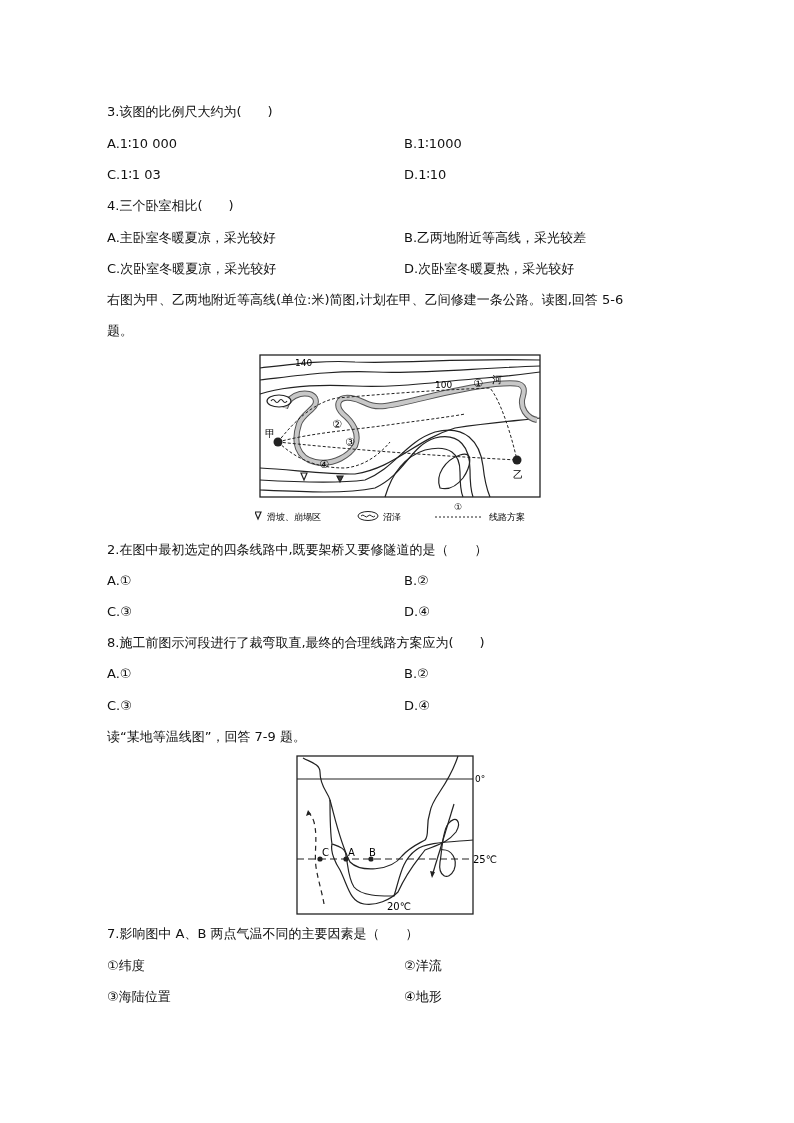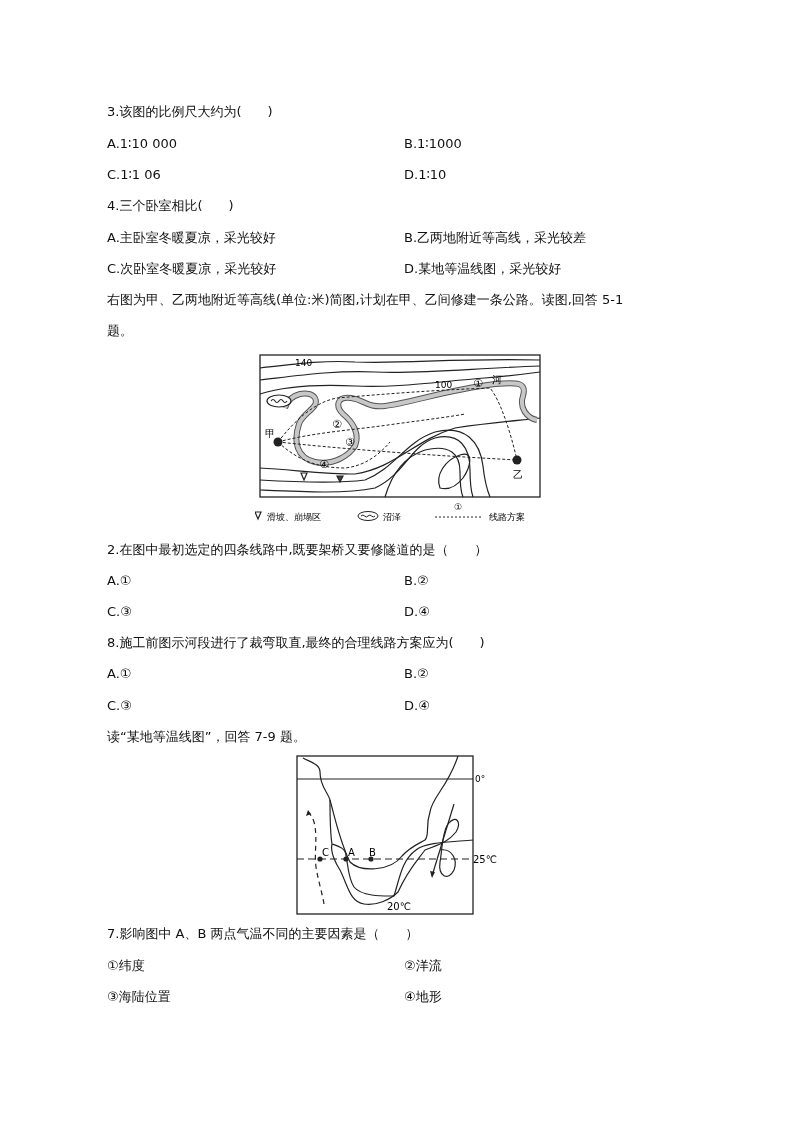--- a/index.html
+++ b/index.html
@@ -12,30 +12,30 @@
   .col2 { left: 404px; text-align: center; }
   .fig { position: absolute; }
   svg text { font-family: "DejaVu Sans", sans-serif; }
 </style>
 </head>
 <body>
 
 <div class="line" style="top:104px">3.该图的比例尺大约为(　　)</div>
 <div class="line" style="top:136px">A.1∶10 000</div>
 <div class="line col2" style="top:136px">B.1∶1000</div>
-<div class="line" style="top:167px">C.1∶1 06</div>
+<div class="line" style="top:167px">C.1∶1 03</div>
 <div class="line col2" style="top:167px">D.1∶10</div>
 
 <div class="line" style="top:198px">4.三个卧室相比(　　)</div>
 <div class="line" style="top:230px">A.主卧室冬暖夏凉，采光较好</div>
 <div class="line col2" style="top:230px">B.乙两地附近等高线，采光较差</div>
 <div class="line" style="top:261px">C.次卧室冬暖夏凉，采光较好</div>
-<div class="line col2" style="top:261px">D.某地等温线图，采光较好</div>
+<div class="line col2" style="top:261px">D.次卧室冬暖夏热，采光较好</div>
 
-<div class="line" style="top:292px">右图为甲、乙两地附近等高线(单位:米)简图,计划在甲、乙间修建一条公路。读图,回答 5-1</div>
+<div class="line" style="top:292px">右图为甲、乙两地附近等高线(单位:米)简图,计划在甲、乙间修建一条公路。读图,回答 5-6</div>
 <div class="line" style="top:323px">题。</div>
 
 <div class="fig" style="left:255px; top:350px; width:290px; height:180px;">
   <svg width="290" height="180" viewBox="0 0 290 180">
     <rect x="5" y="5" width="280" height="142" fill="#fff" stroke="#222" stroke-width="1.3"></rect>
 
     <g fill="none" stroke="#222" stroke-width="1.2">
       <path d="M5 18 C40 14 70 10 100 12 C150 14 200 8 285 10"></path>
       <path d="M5 30 C40 26 80 20 120 22 C170 24 220 18 285 16"></path>
       <path d="M5 44 C30 36 60 34 100 36 C140 38 180 32 230 28 C255 26 270 24 285 22"></path>

